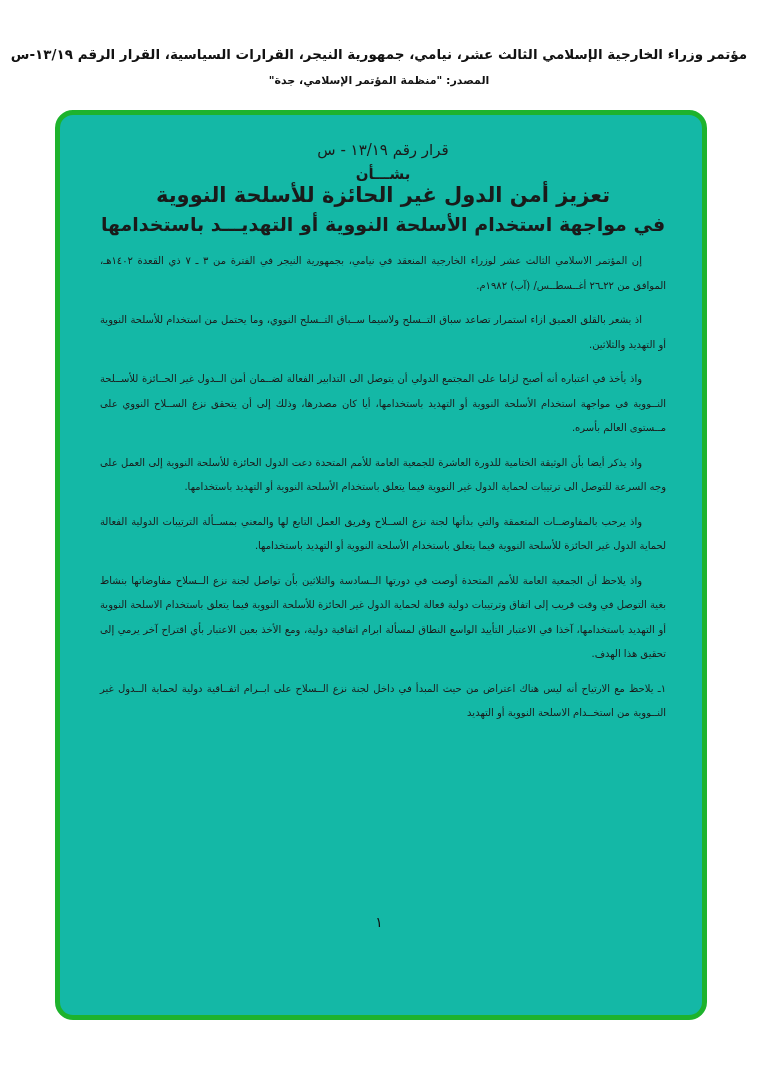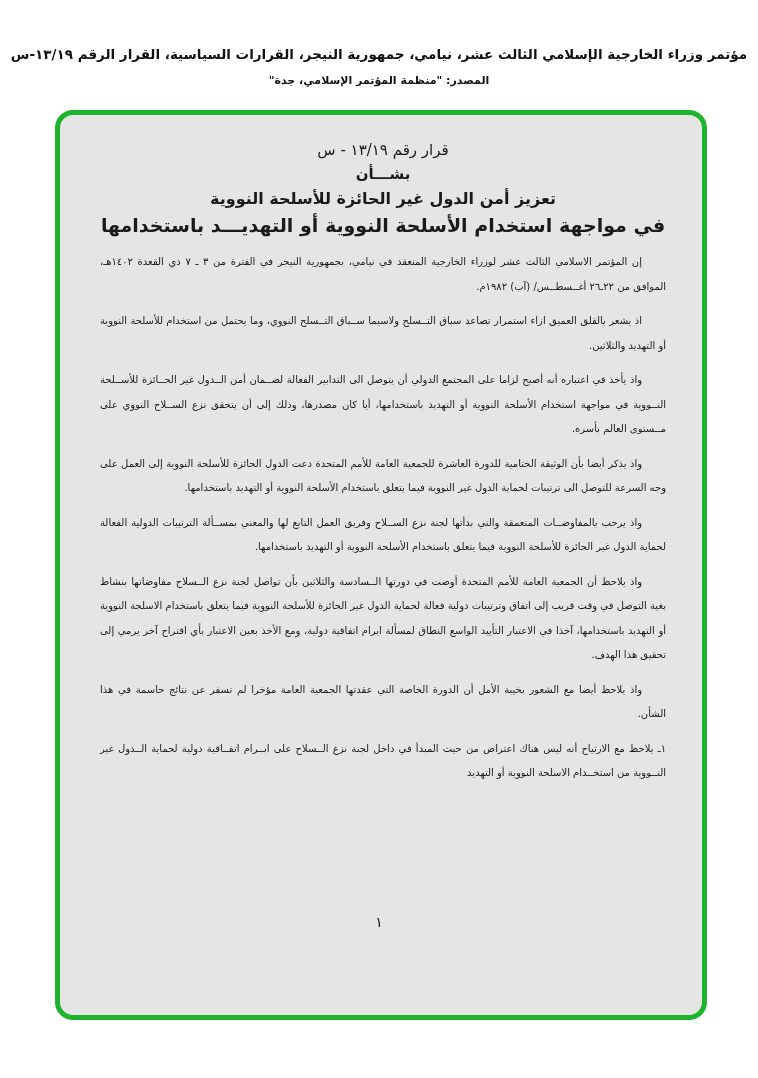--- a/index.html
+++ b/index.html
@@ -31,31 +31,31 @@
     font-size: 11px;
     font-weight: bold;
     color: #121212;
   }
   .green-frame {
     position: absolute;
     left: 55px; top: 110px;
     width: 652px; height: 910px;
     border: 5px solid #1db32d;
     border-radius: 18px;
-    background: #e5e5e5;
+    background: #14b8a6;
     overflow: hidden;
   }
   .frame-inner {
     padding: 26px 36px 0 40px;
     color: #1a1a1a;
   }
   .title-block { text-align: center; margin-bottom: 14px; }
   .title-block .t1 { font-size: 15px; margin-bottom: 6px; }
-  .title-block .t2 { font-size: 15px; font-weight: 600; margin-bottom: 6px; }
-  .title-block .t3 { font-size: 16px; font-weight: bold; margin-bottom: 6px; }
+  .title-block .t2 { font-size: 15px; font-weight: 600; }
+  .title-block .t3 { font-size: 21px; font-weight: bold; margin-bottom: 6px; }
   .title-block .t4 { font-size: 19px; font-weight: bold; }
   .body-text p {
     font-size: 10px;
     line-height: 24.5px;
     text-align: justify;
     text-indent: 2.4em;
     margin-bottom: 10px;
     color: #1a1a1a;
   }
   .body-text p.numbered {
@@ -89,21 +89,20 @@
         <div class="t4">في مواجهة استخدام الأسلحة النووية أو التهديـــد باستخدامها</div>
       </div>
 
       <div class="body-text">
         <p>إن المؤتمر الاسلامي الثالث عشر لوزراء الخارجية المنعقد في نيامي، بجمهورية النيجر في الفترة من ٣ ـ ٧ ذي القعدة ١٤٠٢هـ، الموافق من ٢٢ـ٢٦ أغــسطــس/ (آب) ١٩٨٢م.</p>
         <p>اذ يشعر بالقلق العميق ازاء استمرار تصاعد سباق التــسلح ولاسيما ســباق التــسلح النووي، وما يحتمل من استخدام للأسلحة النووية أو التهديد والثلاثين.</p>
         <p>واذ يأخذ في اعتباره أنه أصبح لزاما على المجتمع الدولي أن يتوصل الى التدابير الفعالة لضــمان أمن الــدول غير الحــائزة للأســلحة النــووية في مواجهة استخدام الأسلحة النووية أو التهديد باستخدامها، أيا كان مصدرها، وذلك إلى أن يتحقق نزع الســلاح النووي على مــستوى العالم بأسره.</p>
         <p>واذ يذكر أيضا بأن الوثيقة الختامية للدورة العاشرة للجمعية العامة للأمم المتحدة دعت الدول الحائزة للأسلحة النووية إلى العمل على وجه السرعة للتوصل الى ترتيبات لحماية الدول غير النووية فيما يتعلق باستخدام الأسلحة النووية أو التهديد باستخدامها.</p>
         <p>واذ يرحب بالمفاوضــات المتعمقة والتي بدأتها لجنة نزع الســلاح وفريق العمل التابع لها والمعني بمســألة الترتيبات الدولية الفعالة لحماية الدول غير الحائزة للأسلحة النووية فيما يتعلق باستخدام الأسلحة النووية أو التهديد باستخدامها.</p>
         <p>واذ يلاحظ أن الجمعية العامة للأمم المتحدة أوصت في دورتها الــسادسة والثلاثين بأن تواصل لجنة نزع الــسلاح مفاوضاتها بنشاط بغية التوصل في وقت قريب إلى اتفاق وترتيبات دولية فعالة لحماية الدول غير الحائزة للأسلحة النووية فيما يتعلق باستخدام الاسلحة النووية أو التهديد باستخدامها، آخذا في الاعتبار التأييد الواسع النطاق لمسألة ابرام اتفاقية دولية، ومع الأخذ بعين الاعتبار بأي اقتراح آخر يرمي إلى تحقيق هذا الهدف.</p>
-        <p>واذ يلاحظ أيضا مع الشعور بخيبة الأمل أن الدورة الخاصة التي عقدتها الجمعية العامة مؤخرا لم تسفر عن نتائج حاسمة في هذا الشأن.</p>
         <p class="numbered">١ـ يلاحظ مع الارتياح أنه ليس هناك اعتراض من حيث المبدأ في داخل لجنة نزع الــسلاح على ابــرام اتفــاقية دولية لحماية الــدول غير النــووية من استخــدام الاسلحة النووية أو التهديد</p>
       </div>
 
     </div>
   </div>
 
   <div class="page-number">١</div>
 
 </div>
 

